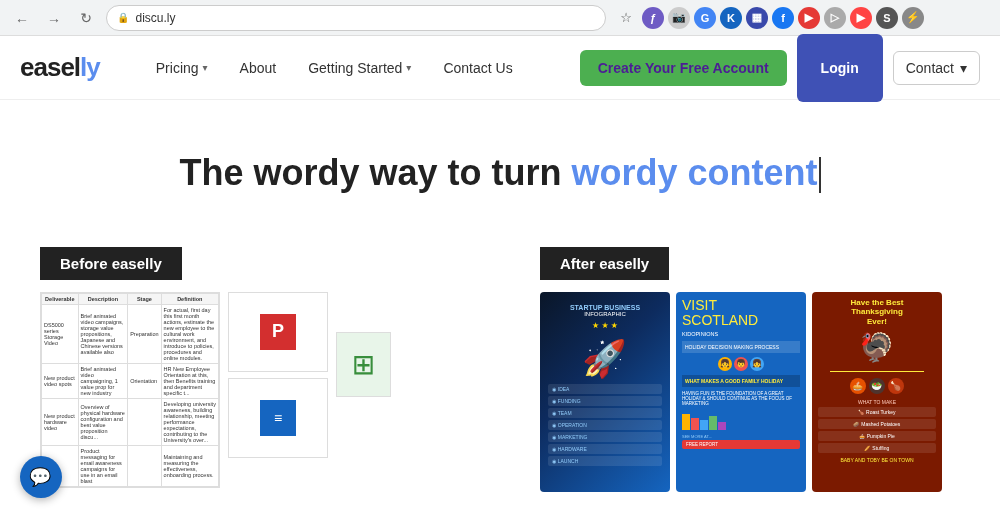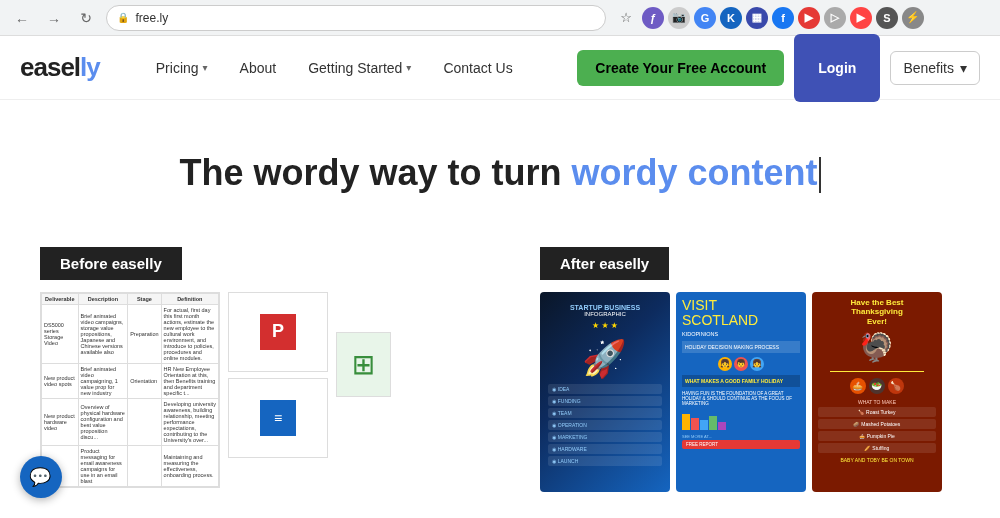--- a/index.html
+++ b/index.html
@@ -101,21 +101,21 @@
       border-radius: 4px;
     }
     .nav-chevron { font-size: 10px; color: #666; }
     .nav-actions {
       display: flex;
       align-items: center;
       gap: 10px;
     }
     .btn-create {
       background: #4caf50;
-      color: #000000;
+      color: #4c1d95;
       border: none;
       padding: 10px 18px;
       border-radius: 6px;
       font-size: 14px;
       font-weight: 600;
       cursor: pointer;
     }
     .btn-login {
       background: #3f51b5;
       color: white;
@@ -255,21 +255,21 @@
   </style>
 </head>
 <body>
 
 <div class="browser-chrome">
   <button class="browser-nav-btn">←</button>
   <button class="browser-nav-btn">→</button>
   <button class="browser-nav-btn">↻</button>
   <div class="browser-url-bar">
     <span class="lock-icon">🔒</span>
-    <span>free.ly</span>
+    <span>discu.ly</span>
   </div>
   <div class="browser-right-icons">
     <button class="browser-icon-btn">☆</button>
     <div class="browser-icon-circle" style="background:#6e5bc4;">ƒ</div>
     <div class="browser-icon-circle" style="background:#ccc; color:#333;">📷</div>
     <div class="browser-icon-circle" style="background:#4285f4;">G</div>
     <div class="browser-icon-circle" style="background:#1565c0;">K</div>
     <div class="browser-icon-circle" style="background:#3949ab;">▦</div>
     <div class="browser-icon-circle" style="background:#1877f2;">f</div>
     <div class="browser-icon-circle" style="background:#e53935;">▶</div>
@@ -297,21 +297,21 @@
       <span class="nav-chevron">▾</span>
     </a>
     <a class="nav-link">
       <span>Contact Us</span>
     </a>
   </div>
   <div class="nav-actions">
     <button class="btn-create">Create Your Free Account</button>
     <button class="btn-login">Login</button>
     <div class="lang-select">
-      <span>Benefits</span>
+      <span>Contact</span>
       <span>▾</span>
     </div>
   </div>
 </nav>
 
 <div class="hero">
   <div class="hero-title">
     <span>The wordy way to turn </span><span class="highlight">wordy content</span><span class="cursor"></span>
     <br>
   </div>

